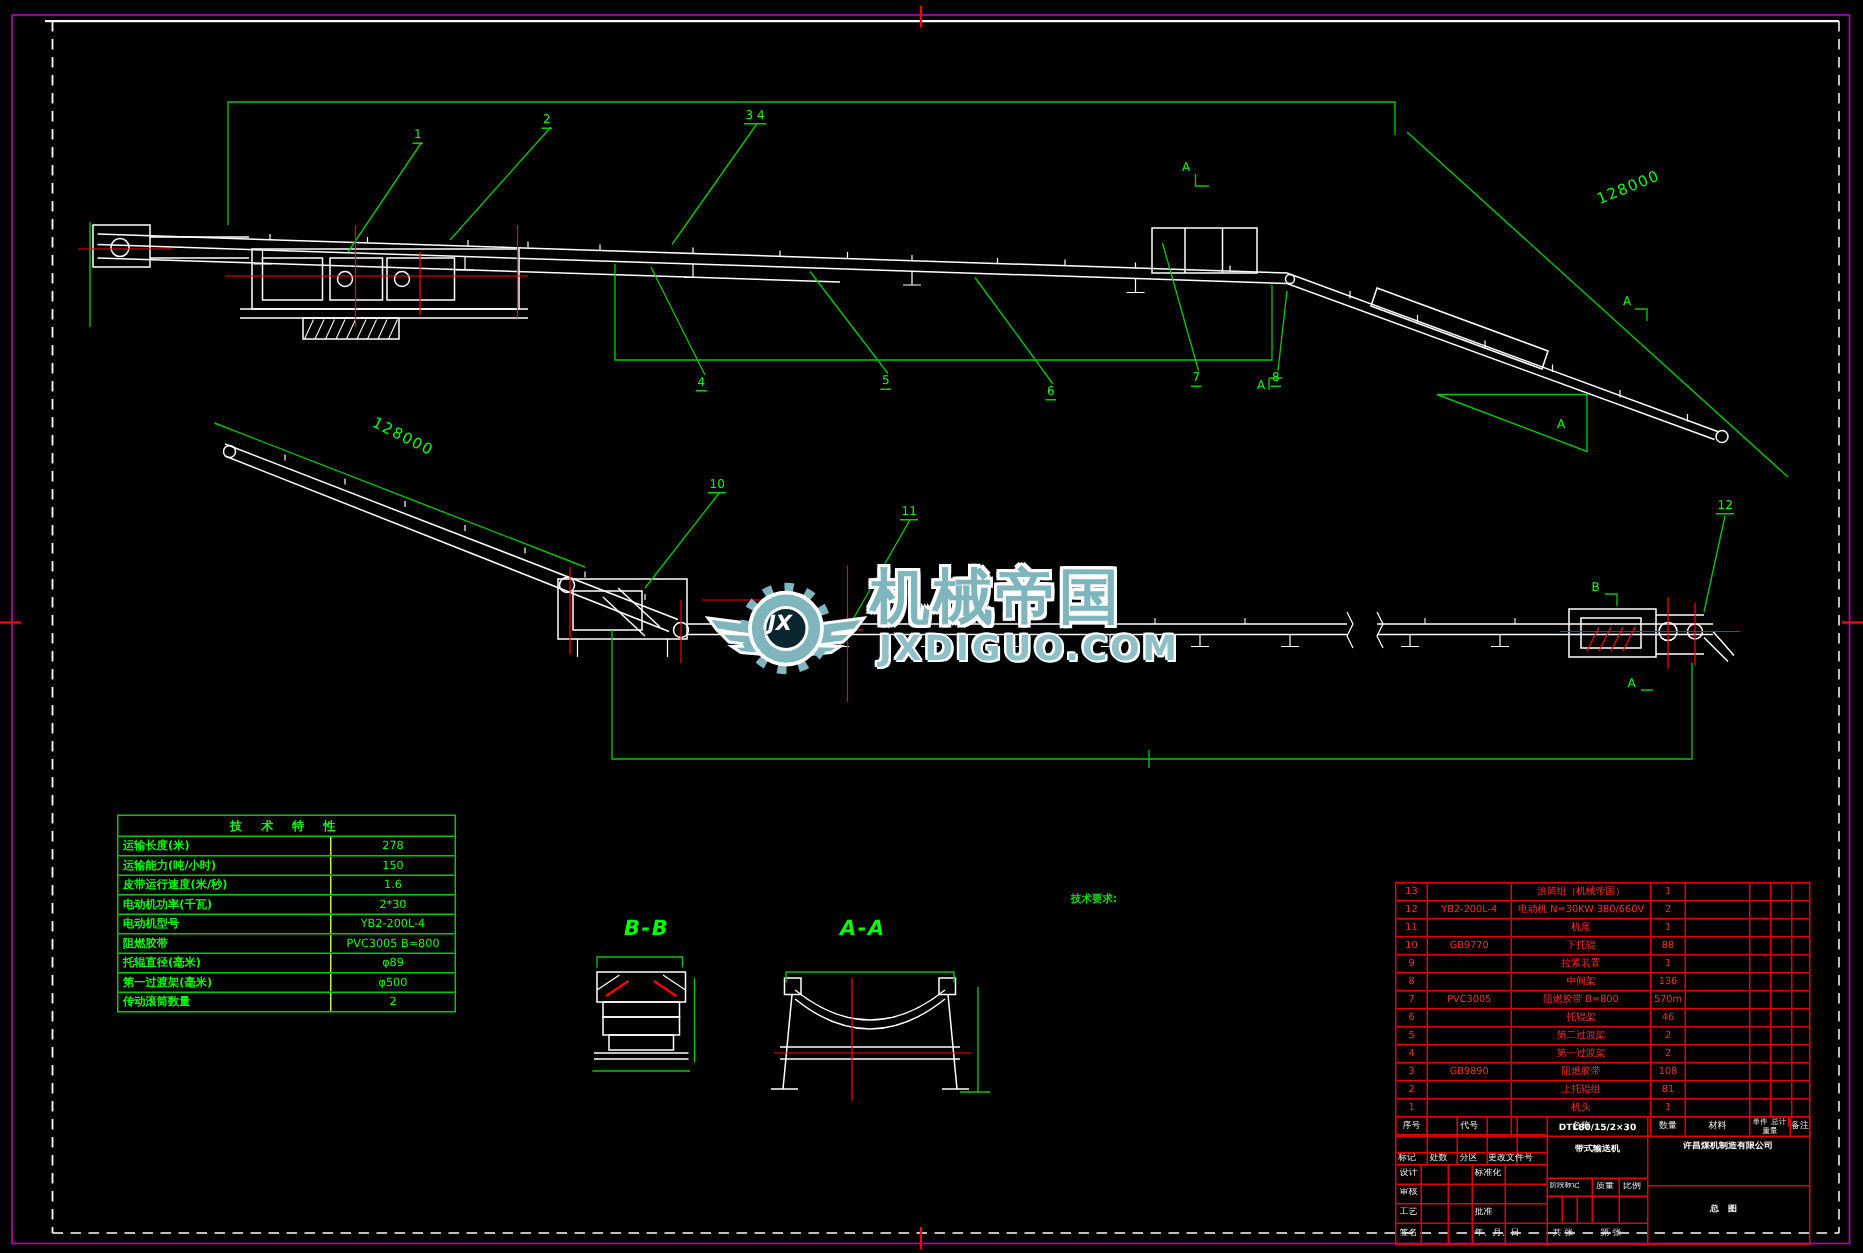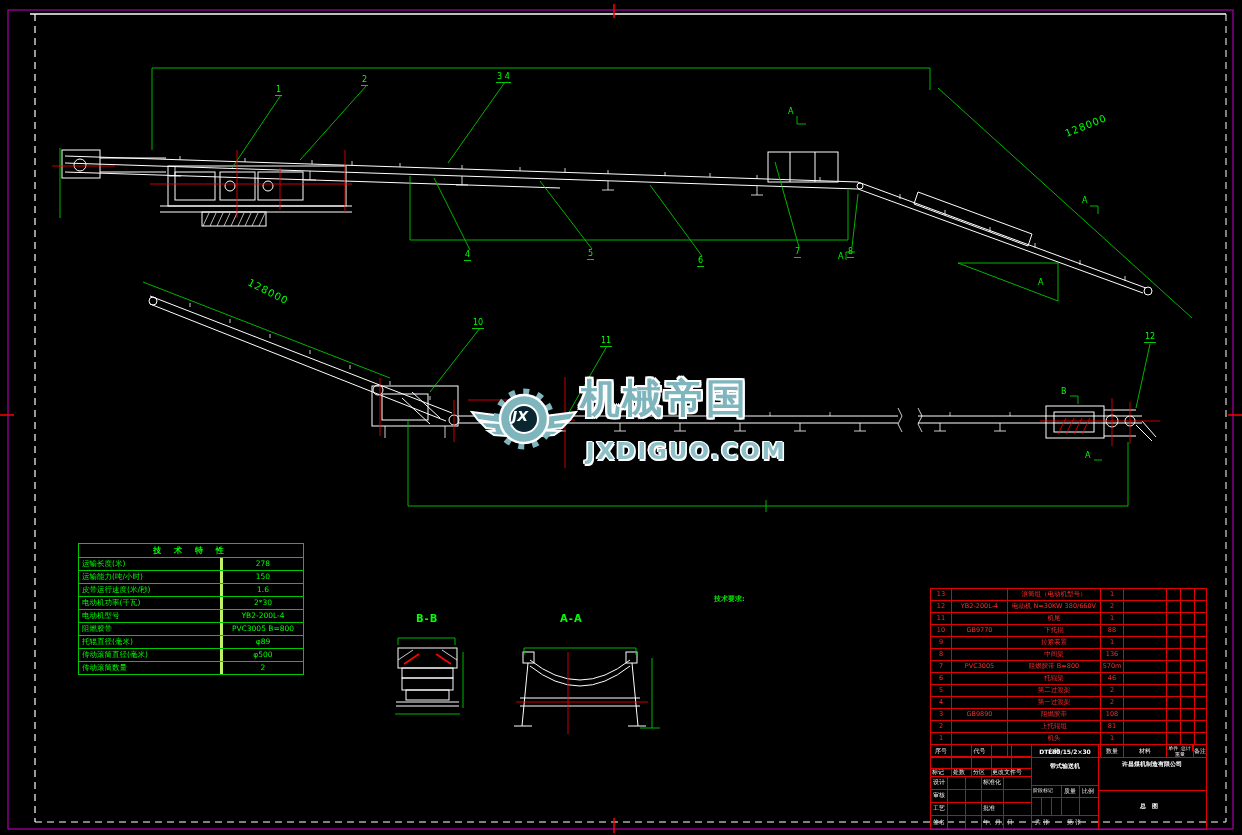--- a/index.html
+++ b/index.html
@@ -2,26 +2,26 @@
 <html><head>
 <meta charset="utf-8">
 <style>
   html,body{margin:0;padding:0;background:#000;}
   #page{position:relative;width:1242px;height:835px;background:#000;overflow:hidden;
         font-family:"DejaVu Sans",sans-serif;}
   svg{position:absolute;left:0;top:0;}
   .lbl{position:absolute;color:#00ff00;font-size:8px;line-height:8px;white-space:nowrap;}
   .callout{border-bottom:1px solid #00cc00;padding:0 1px 1px 1px;}
   .dimlbl{font-size:10px;letter-spacing:1px;}
-  .seclbl{font-size:10px;font-weight:bold;letter-spacing:1px;}
+  .seclbl{font-size:14px;font-weight:bold;letter-spacing:1px;font-style:italic;}
   
   #spec{position:absolute;left:78px;top:543px;width:224px;border:1px solid #00c800;color:#00ff00;}
   #spec .t{height:13px;line-height:13px;text-align:center;font-size:8px;letter-spacing:5px;font-weight:bold;}
   .spec-row{display:flex;height:12px;line-height:12px;border-top:1px solid #00c800;font-size:7.5px;overflow:hidden;}
-  .spec-row .sl{width:138px;border-right:3px solid #bef264;padding-left:3px;overflow:hidden;}
+  .spec-row .sl{width:138px;border-right:1px solid #bef264;padding-left:3px;overflow:hidden;font-weight:bold;}
   .spec-row .sv{flex:1;text-align:center;overflow:hidden;}
   
   #notes{position:absolute;left:700px;top:593px;width:190px;color:#00e000;font-size:7px;line-height:13px;}
   #notes .nt{padding-left:14px;font-weight:bold;}
   
   #bom{position:absolute;left:930px;top:588px;width:275px;border:1px solid #e00000;color:#ff2a2a;}
   .bom-row{display:flex;height:11px;line-height:11px;font-size:6.5px;border-bottom:1px solid #e00000;overflow:hidden;}
   .bom-row div{border-right:1px solid #e00000;overflow:hidden;text-align:center;}
   .bom-row div:last-child{border-right:none;}
   .c-no{width:20px;}.c-code{width:55px;}.c-name{width:92px;}.c-qty{width:22px;}
@@ -37,21 +37,21 @@
             line-height:1;overflow:hidden;}
   #tb .red{position:absolute;background:#e00000;}
   .company{font-size:11px;font-weight:bold;letter-spacing:0px;color:#fff;text-align:center;}
   .dtitle{font-size:12px;font-weight:bold;letter-spacing:6px;color:#fff;text-align:center;}
   .model{font-size:8.5px;color:#fff;text-align:center;line-height:14px;font-weight:bold;}
   
   #wm{position:absolute;left:468px;top:374px;width:330px;height:92px;}
   #wm .brand{position:absolute;left:112px;top:2px;font-size:40px;font-weight:bold;color:#7fb5bd;
      letter-spacing:2px;line-height:44px;
      text-shadow:2px 0 #fff,-2px 0 #fff,0 2px #fff,0 -2px #fff,2px 2px #fff,-2px -2px #fff,2px -2px #fff,-2px 2px #fff,0 0 5px #061418;}
-  #wm .site{position:absolute;left:118px;top:64px;font-size:23px;font-weight:bold;color:#8fc0c8;
+  #wm .site{position:absolute;left:118px;top:46px;font-size:23px;font-weight:bold;color:#8fc0c8;
      letter-spacing:2px;
      text-shadow:1.5px 0 #fff,-1.5px 0 #fff,0 1.5px #fff,0 -1.5px #fff,1.5px 1.5px #fff,-1.5px -1.5px #fff,0 0 4px #061418;}
   #wm .mono{position:absolute;left:32px;top:34px;width:40px;text-align:center;font-size:14px;font-weight:bold;
      color:#fff;font-style:italic;text-shadow:0 0 2px #06323c;}
 </style>
 </head>
 <body>
 
 <div id="page">
 
@@ -290,42 +290,42 @@
         <div class="sl">阻燃胶带</div>
         <div class="sv">PVC3005 B=800</div>
       </div>
 
       <div class="spec-row">
         <div class="sl">托辊直径(毫米)</div>
         <div class="sv">φ89</div>
       </div>
 
       <div class="spec-row">
-        <div class="sl">传动滚筒直径(毫米)</div>
+        <div class="sl">第一过渡架(毫米)</div>
         <div class="sv">φ500</div>
       </div>
 
       <div class="spec-row">
         <div class="sl">传动滚筒数量</div>
         <div class="sv">2</div>
       </div>
     </div>
 </div>
 
 <div id="notes">
   <div class="nt">技术要求:</div>
 </div>
 
 <div id="bom">
   <div>
 
       <div class="bom-row">
         <div class="c-no">13</div>
         <div class="c-code"></div>
-        <div class="c-name">滚筒组（电动机型号）</div>
+        <div class="c-name">滚筒组（机械帝国）</div>
         <div class="c-qty">1</div>
         <div class="c-mat"></div>
         <div class="c-u"></div>
         <div class="c-t"></div>
         <div class="c-rk"></div>
       </div>
 
       <div class="bom-row">
         <div class="c-no">12</div>
         <div class="c-code">YB2-200L-4</div>

